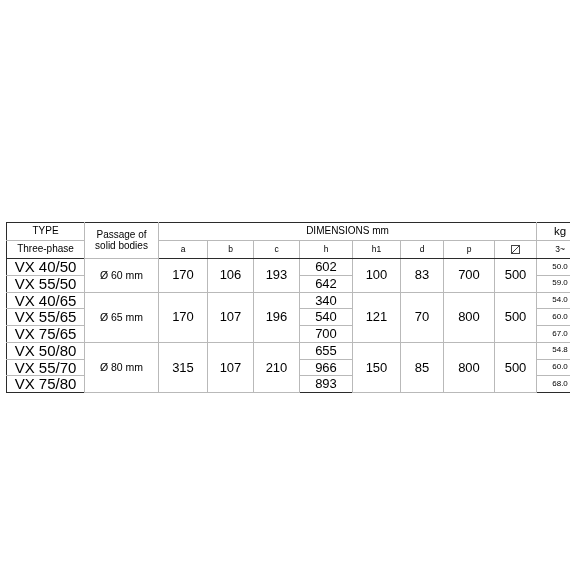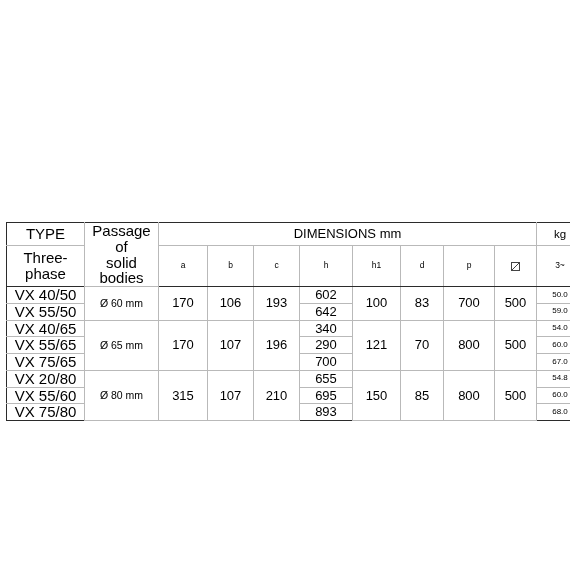--- a/index.html
+++ b/index.html
@@ -44,28 +44,28 @@
   .frame-top    { border-top: 1.6px solid #2b2b2b !important; }
   .frame-bottom { border-bottom: 1.6px solid #2b2b2b !important; }
   .frame-left   { border-left: 1.6px solid #2b2b2b !important; }
   .frame-right  { border-right: 1.6px solid #2b2b2b !important; }
   .grp-top      { border-top: 1.2px solid #2b2b2b !important; }
   .hdr-sep      { border-bottom: 1.2px solid #2b2b2b !important; }
 
   
   .h-type, .h-passage {
     text-align: left;
-    font-size: 15px;
+    font-size: 10px;
     padding-left: 6px;
   }
   .h-type-b { font-weight: bold; }
   .h-passage { text-align: center; padding-left: 0; }
 
   .h-dims {
-    font-size: 13px;
+    font-size: 10px;
     height: 17px;
   }
   .h-kg {
     font-size: 11.5px;
     font-weight: bold;
     height: 17px;
   }
   .h-sub {
     font-size: 8.5px;
     height: 17px;
@@ -188,45 +188,45 @@
         <td class="c-num grp-top" rowspan="3">196</td>
         <td class="c-num grp-top">340</td>
         <td class="c-num grp-top" rowspan="3">121</td>
         <td class="c-num grp-top" rowspan="3">70</td>
         <td class="c-num grp-top" rowspan="3">800</td>
         <td class="c-num grp-top" rowspan="3">500</td>
         <td class="c-kg frame-right grp-top">54.0</td>
       </tr>
       <tr>
         <td class="c-type frame-left">VX 55/65</td>
-        <td class="c-num">290</td>
+        <td class="c-num">540</td>
         <td class="c-kg frame-right">60.0</td>
       </tr>
       <tr>
         <td class="c-type frame-left">VX 75/65</td>
         <td class="c-num">700</td>
         <td class="c-kg frame-right">67.0</td>
       </tr>
 
       <tr>
-        <td class="c-type frame-left grp-top">VX 20/80</td>
+        <td class="c-type frame-left grp-top">VX 50/80</td>
         <td class="c-passage grp-top" rowspan="3">Ø 80 mm</td>
         <td class="c-num grp-top" rowspan="3">315</td>
         <td class="c-num grp-top" rowspan="3">107</td>
         <td class="c-num grp-top" rowspan="3">210</td>
         <td class="c-num grp-top">655</td>
         <td class="c-num grp-top" rowspan="3">150</td>
         <td class="c-num grp-top" rowspan="3">85</td>
         <td class="c-num grp-top" rowspan="3">800</td>
         <td class="c-num grp-top" rowspan="3">500</td>
         <td class="c-kg frame-right grp-top">54.8</td>
       </tr>
       <tr>
-        <td class="c-type frame-left">VX 55/60</td>
-        <td class="c-num">695</td>
+        <td class="c-type frame-left">VX 55/70</td>
+        <td class="c-num">966</td>
         <td class="c-kg frame-right">60.0</td>
       </tr>
       <tr>
         <td class="c-type frame-left frame-bottom">VX 75/80</td>
         <td class="c-num frame-bottom">893</td>
         <td class="c-kg frame-right frame-bottom">68.0</td>
       </tr>
 
     </tbody>
   </table>

